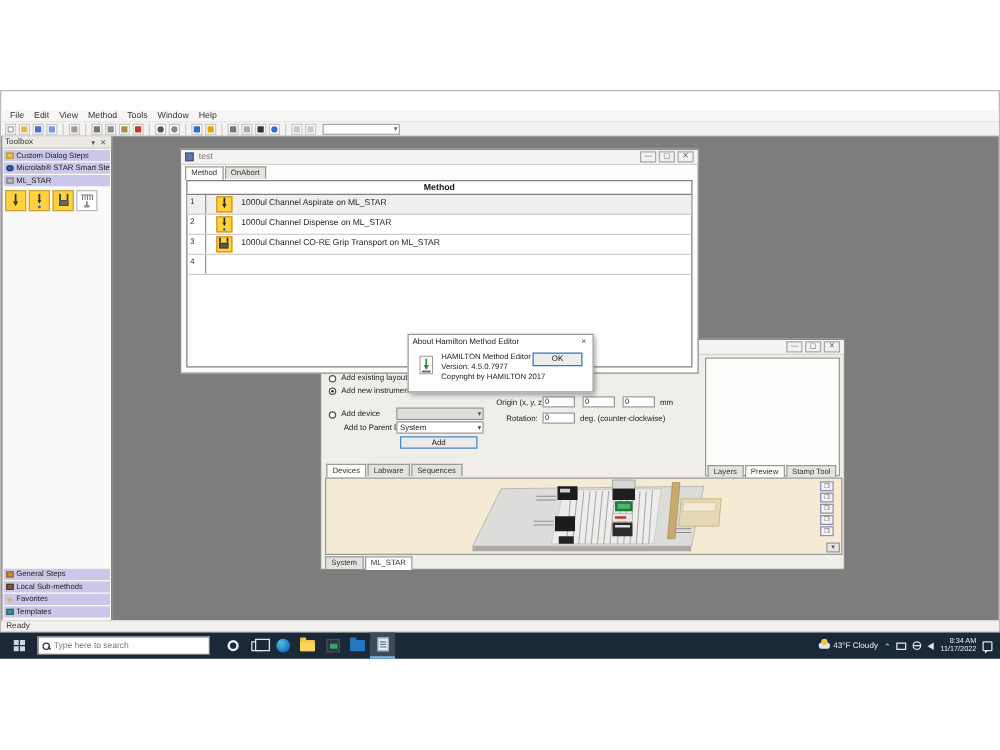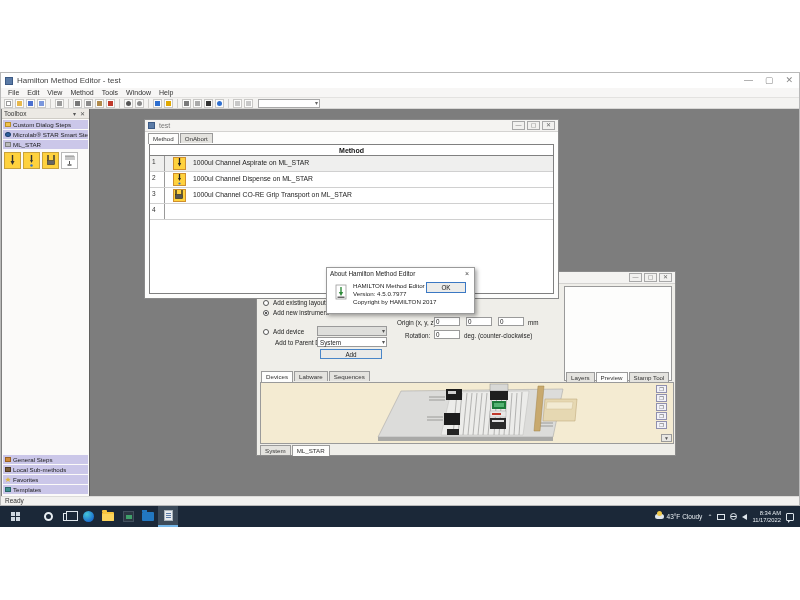--- a/index.html
+++ b/index.html
@@ -129,29 +129,20 @@
   .action:after { content:""; position:absolute; left:1px; bottom:-3px; width:0; height:0; border-top:3px solid #dfe6ec; border-right:3px solid transparent; }
 
   svg { display:block; }
 </style>
 </head>
 <body>
 
 <div class="stage">
 
   <div class="app-window">
-    <div class="titlebar">
-      <span class="app-ico"></span>
-      <span class="title-text">Hamilton Method Editor - test</span>
-      <span class="winctl">
-        <span>—</span>
-        <span>▢</span>
-        <span>✕</span>
-      </span>
-    </div>
     <div class="menubar">
       <span>File</span>
       <span>Edit</span>
       <span>View</span>
       <span>Method</span>
       <span>Tools</span>
       <span>Window</span>
       <span>Help</span>
     </div>
     <div class="toolbar">
@@ -487,20 +478,24 @@
 
   <div class="taskbar">
     <span class="startbtn">
       <span class="flag">
           <b></b>
           <b></b>
           <b></b>
           <b></b>
         </span>
     </span>
+    <span class="searchbox">
+      <span class="sglass"></span>
+      <input placeholder="Type here to search" style="">
+    </span>
     <span class="tkicon" style="margin-left:8px;">
         <span class="ring"></span>
       </span>
     <span class="tkicon">
         <span class="tviews"></span>
       </span>
     <span class="tkicon">
         <span class="edge"></span>
       </span>
     <span class="tkicon">

